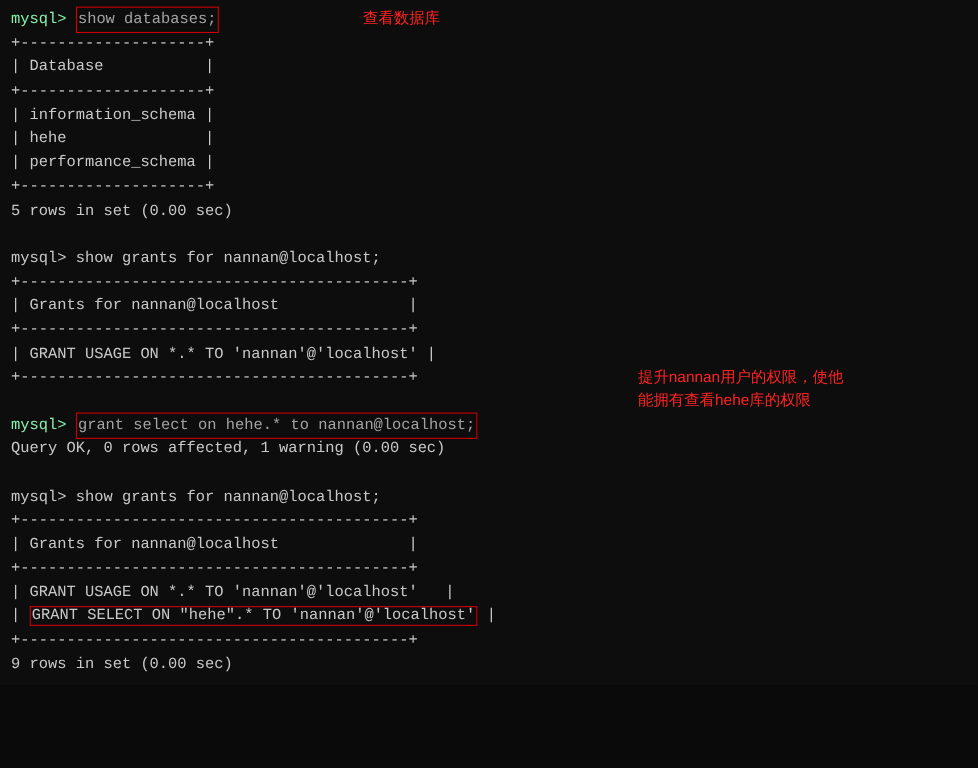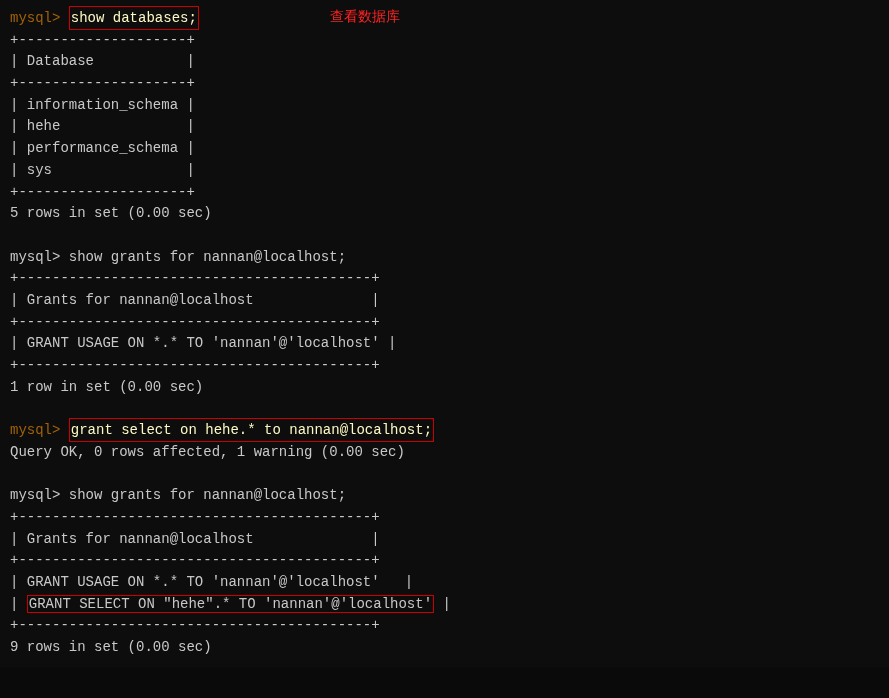--- a/index.html
+++ b/index.html
@@ -22,28 +22,28 @@
       position: relative;
     }
 
     .line {
       display: block;
       white-space: pre;
       color: #c8c8c8;
     }
 
     .prompt {
-      color: #a16207;
+      color: #86efac;
     }
 
     .cmd-highlight {
       display: inline;
       background-color: transparent;
       border: 1.5px solid #cc0000;
-      color: #fef9c3;
+      color: #a3a3a3;
       padding: 3px 1px;
     }
 
     .grant-highlight {
       display: inline;
       border: 1.5px solid #cc0000;
       color: #c8c8c8;
       padding: 0 1px;
     }
 
@@ -77,35 +77,34 @@
   <span class="annotation annotation-1">查看数据库</span>
 
   <span class="line"><span class="prompt">mysql&gt; </span><span class="cmd-highlight">show databases;</span></span>
 
   <span class="line">+--------------------+</span>
   <span class="line">| Database           |</span>
   <span class="line">+--------------------+</span>
   <span class="line">| information_schema |</span>
   <span class="line">| hehe               |</span>
   <span class="line">| performance_schema |</span>
-  <span class="line">| sys                |</span>
   <span class="line">+--------------------+</span>
 
   <span class="line">5 rows in set (0.00 sec)</span>
 
   <span class="line"> </span>
 
   <span class="line">mysql&gt; show grants for nannan@localhost;</span>
   <span class="line">+------------------------------------------+</span>
   <span class="line">| Grants for nannan@localhost              |</span>
   <span class="line">+------------------------------------------+</span>
   <span class="line">| GRANT USAGE ON *.* TO 'nannan'@'localhost' |</span>
   <span class="line">+------------------------------------------+</span>
-  <span class="line">1 row in set (0.00 sec)</span>
 
+  <span class="annotation annotation-2">提升nannan用户的权限，使他能拥有查看hehe库的权限</span>
 
   <span class="line"> </span>
 
   <span class="line"><span class="prompt">mysql&gt; </span><span class="cmd-highlight">grant select on hehe.* to nannan@localhost;</span></span>
   <span class="line">Query OK, 0 rows affected, 1 warning (0.00 sec)</span>
 
   <span class="line"> </span>
 
   <span class="line">mysql&gt; show grants for nannan@localhost;</span>
   <span class="line">+------------------------------------------+</span>

